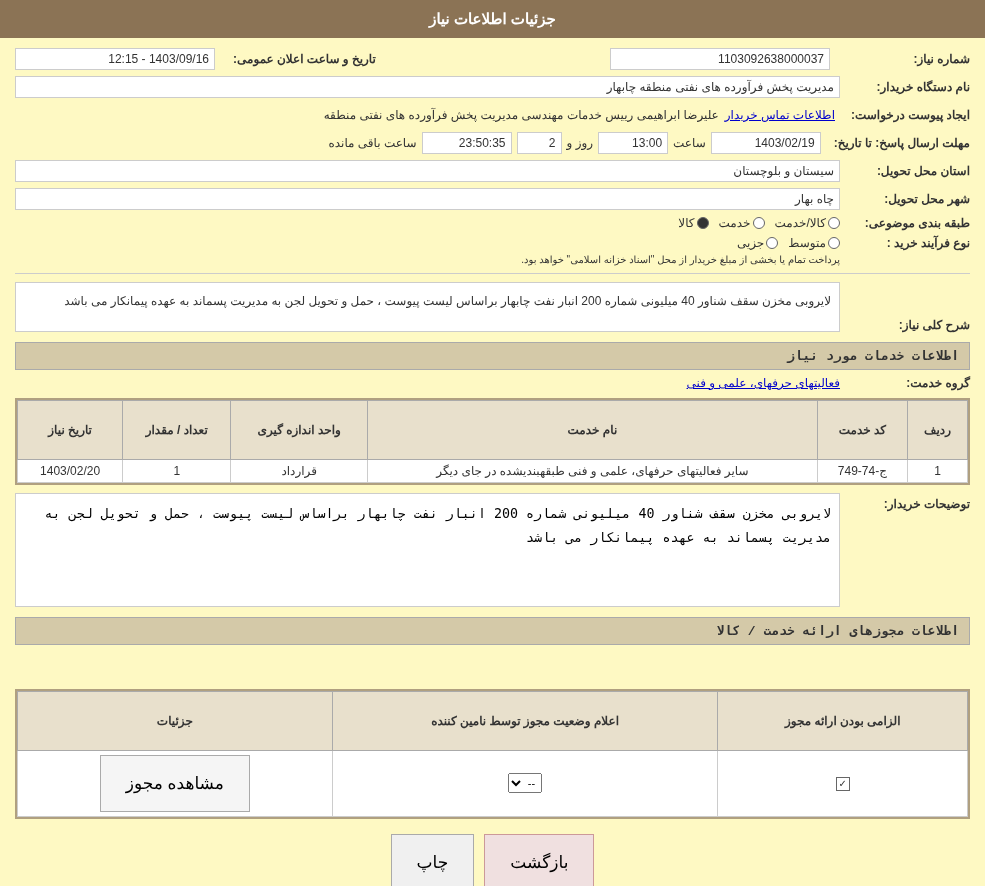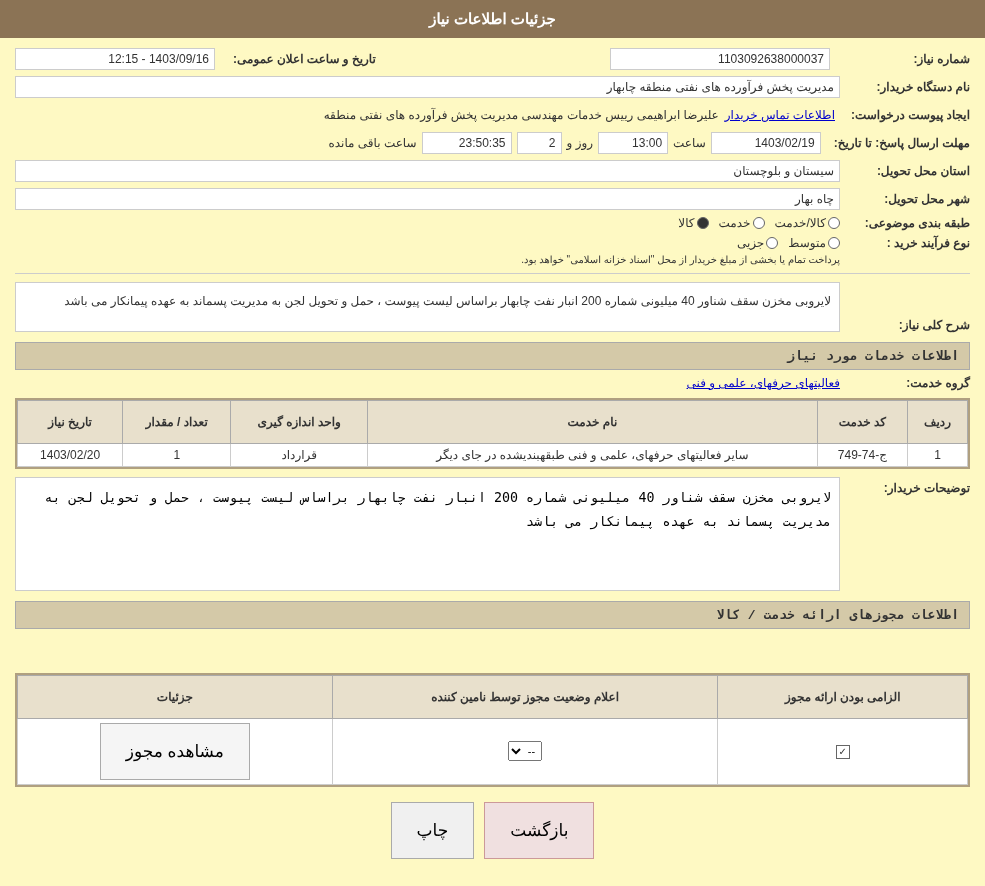--- a/index.html
+++ b/index.html
@@ -77,21 +77,21 @@
       min-height: 50px;
     }
     table {
       width: 100%;
       border-collapse: collapse;
       direction: rtl;
     }
     table th {
       background: #e8e0cc;
       border: 1px solid #aaa;
-      padding: 14px 8px;
+      padding: 22px 8px;
       text-align: center;
       font-weight: bold;
     }
     table td {
       border: 1px solid #ccc;
       padding: 4px 8px;
       text-align: center;
       background: #fff;
     }
     .radio-row {

